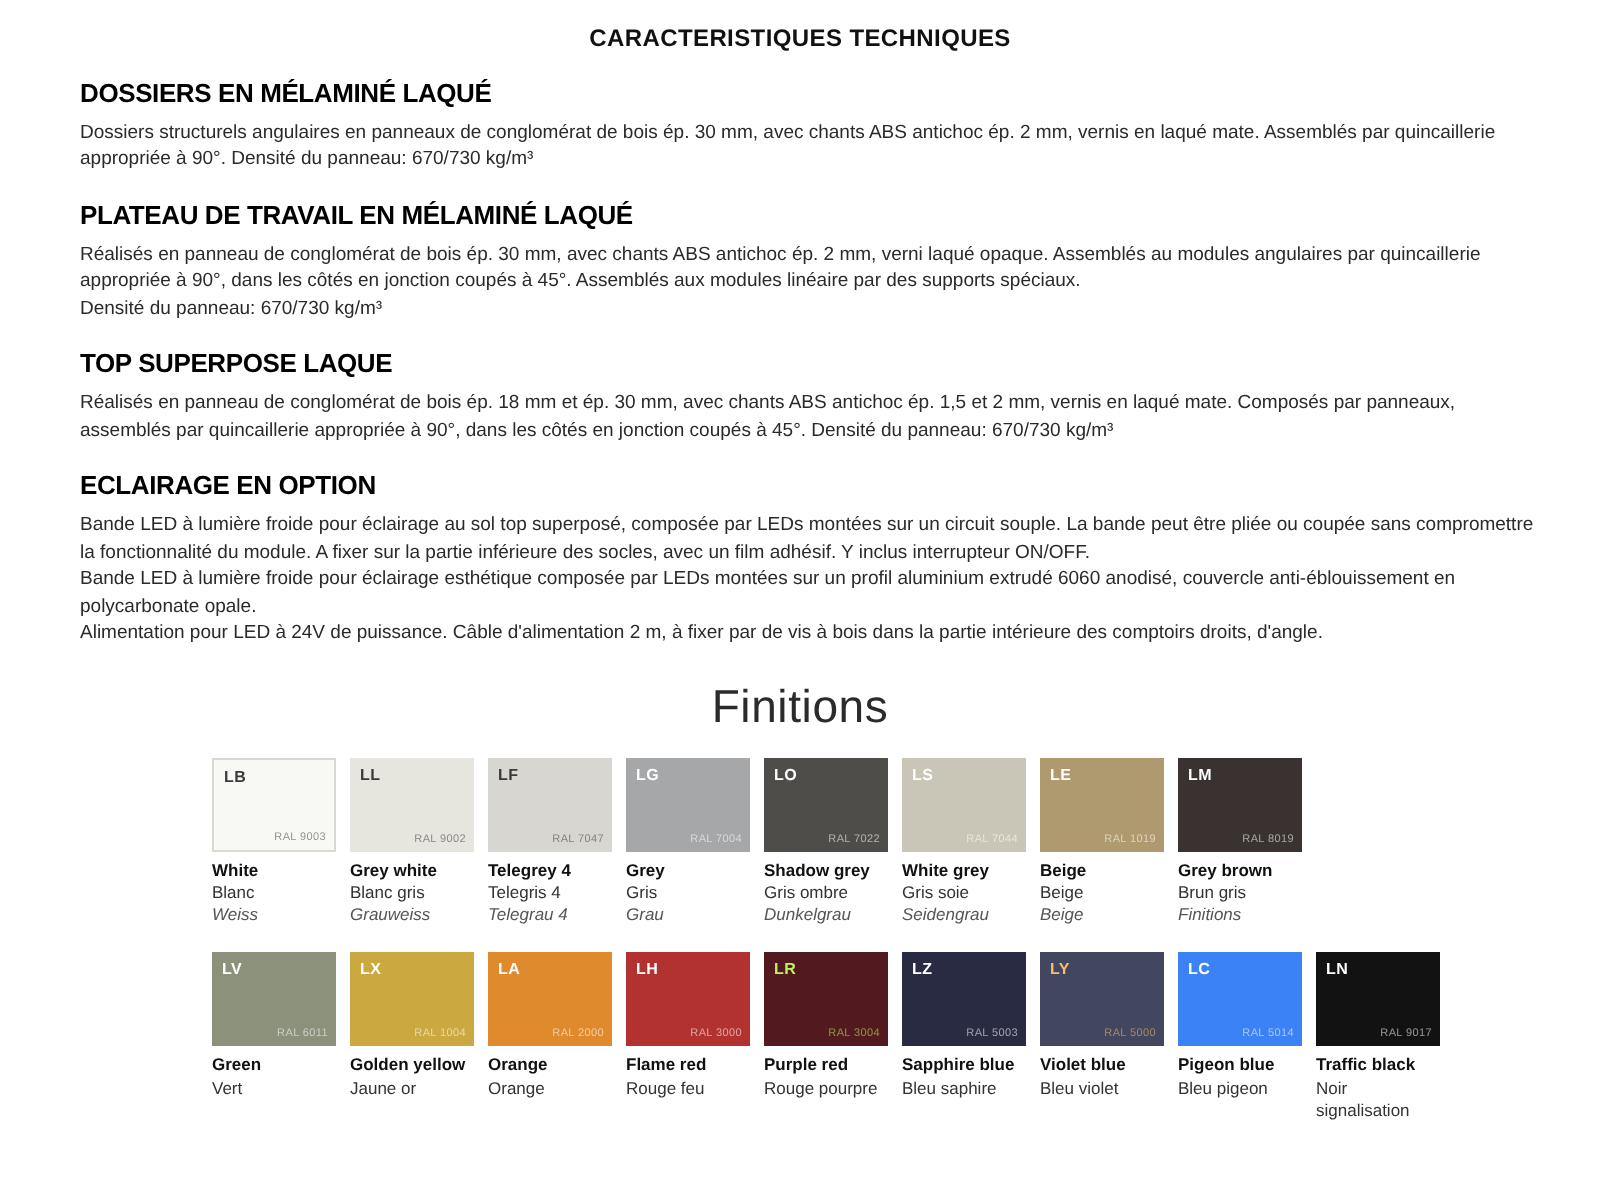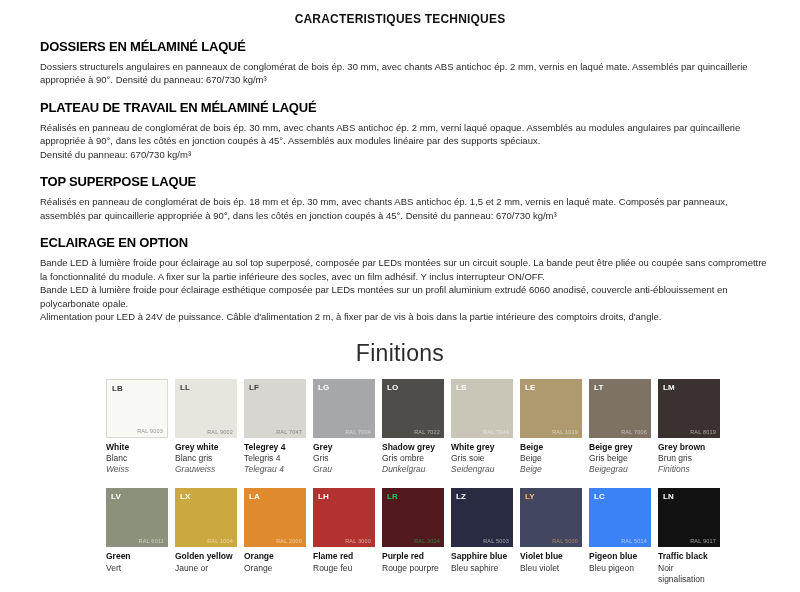--- a/index.html
+++ b/index.html
@@ -21,21 +21,21 @@
     font-size:9.5px; line-height:1.42; margin:0; color:#2a2a2a;
   }
   .finitions-title {
     text-align:center; font-size:23px; font-weight:400; color:#2b2b2b;
     margin-top:16px; margin-bottom:12px; letter-spacing:.3px;
   }
   .fin-grid { margin-left:106px; width:620px; }
   .swatch-row { display:flex; gap:7px; margin-bottom:13px; }
   .finish { width:62px; flex:0 0 62px; }
   .chip {
-    position:relative; width:62px; height:59px; box-sizing:border-box;
+    position:relative; width:62px; height:47px; box-sizing:border-box;
     border-width:0;
   }
   .chip-code {
     position:absolute; top:4px; left:5px;
     font-size:8px; font-weight:bold; letter-spacing:.2px;
   }
   .chip-ral {
     position:absolute; bottom:3px; right:4px;
     font-size:5.5px; opacity:.55; letter-spacing:.2px;
   }
@@ -145,29 +145,20 @@
   <div class="finish">
     <div class="chip" style="background: rgb(174, 154, 110); color: rgb(255, 255, 255);">
       <span class="chip-code">LE</span>
       <span class="chip-ral">RAL 1019</span>
     </div>
     <div class="fname en">Beige</div>
     <div class="fname fr">Beige</div>
     <div class="fname de">Beige</div>
   </div>
 
-  <div class="finish">
-    <div class="chip" style="background: rgb(126, 114, 101); color: rgb(255, 255, 255);">
-      <span class="chip-code">LT</span>
-      <span class="chip-ral">RAL 7006</span>
-    </div>
-    <div class="fname en">Beige grey</div>
-    <div class="fname fr">Gris beige</div>
-    <div class="fname de">Beigegrau</div>
-  </div>
 
   <div class="finish">
     <div class="chip" style="background: rgb(57, 50, 49); color: rgb(255, 255, 255);">
       <span class="chip-code">LM</span>
       <span class="chip-ral">RAL 8019</span>
     </div>
     <div class="fname en">Grey brown</div>
     <div class="fname fr">Brun gris</div>
     <div class="fname de">Finitions</div>
   </div>
@@ -207,21 +198,21 @@
     <div class="chip" style="background: rgb(178, 50, 48); color: rgb(255, 255, 255);">
       <span class="chip-code">LH</span>
       <span class="chip-ral">RAL 3000</span>
     </div>
     <div class="fname en">Flame red</div>
     <div class="fname fr">Rouge feu</div>
 
   </div>
 
   <div class="finish">
-    <div class="chip" style="background: rgb(82, 26, 30); color: #22c55e;">
+    <div class="chip" style="background: rgb(82, 26, 30); color: #bef264;">
       <span class="chip-code">LR</span>
       <span class="chip-ral">RAL 3004</span>
     </div>
     <div class="fname en">Purple red</div>
     <div class="fname fr">Rouge pourpre</div>
 
   </div>
 
   <div class="finish">
     <div class="chip" style="background: rgb(41, 43, 66); color: rgb(255, 255, 255);">

